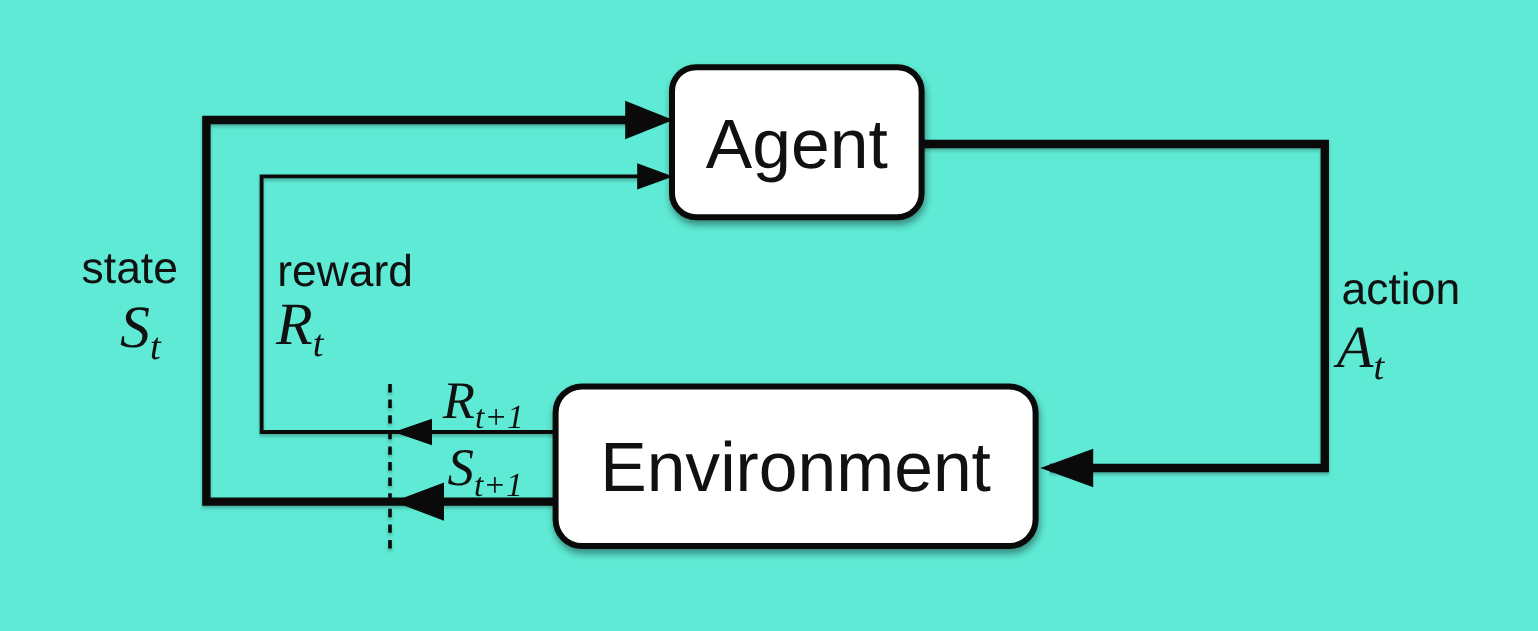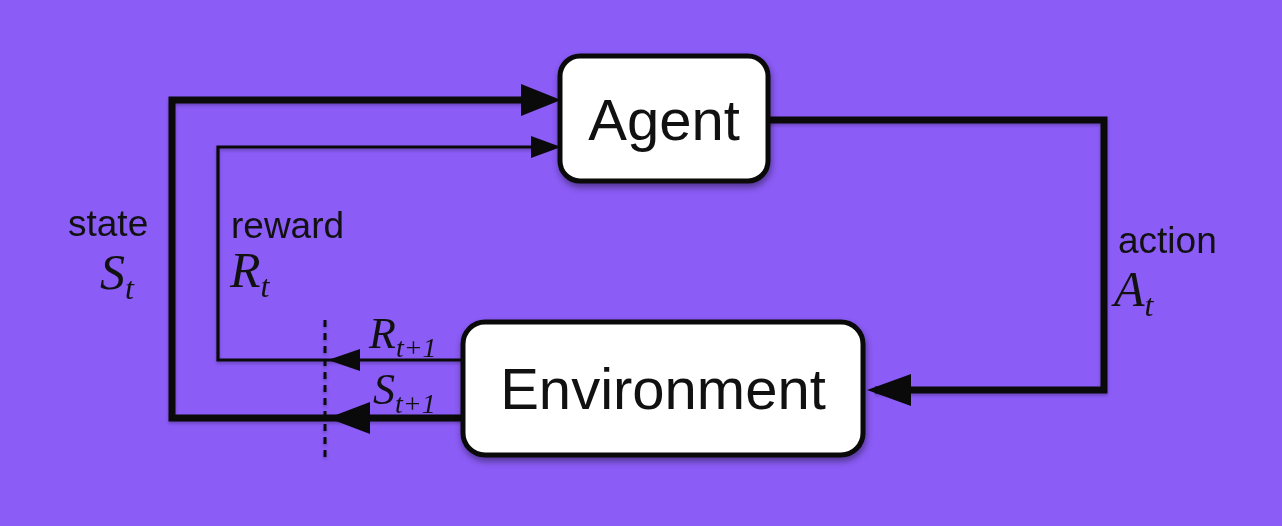--- a/index.html
+++ b/index.html
@@ -8,21 +8,21 @@
     background: #ffffff;
     width: 1282px;
     height: 526px;
     overflow: hidden;
     font-family: "Liberation Sans", sans-serif;
   }
   .stage {
     position: relative;
     width: 1282px;
     height: 526px;
-    background: #8b5cf6;
+    background: #5eead4;
   }
   svg { display: block; }
 
   .edge-thick {
     fill: none;
     stroke: #0a0a0a;
     stroke-width: 7;
     stroke-linejoin: miter;
     stroke-linecap: butt;
   }

